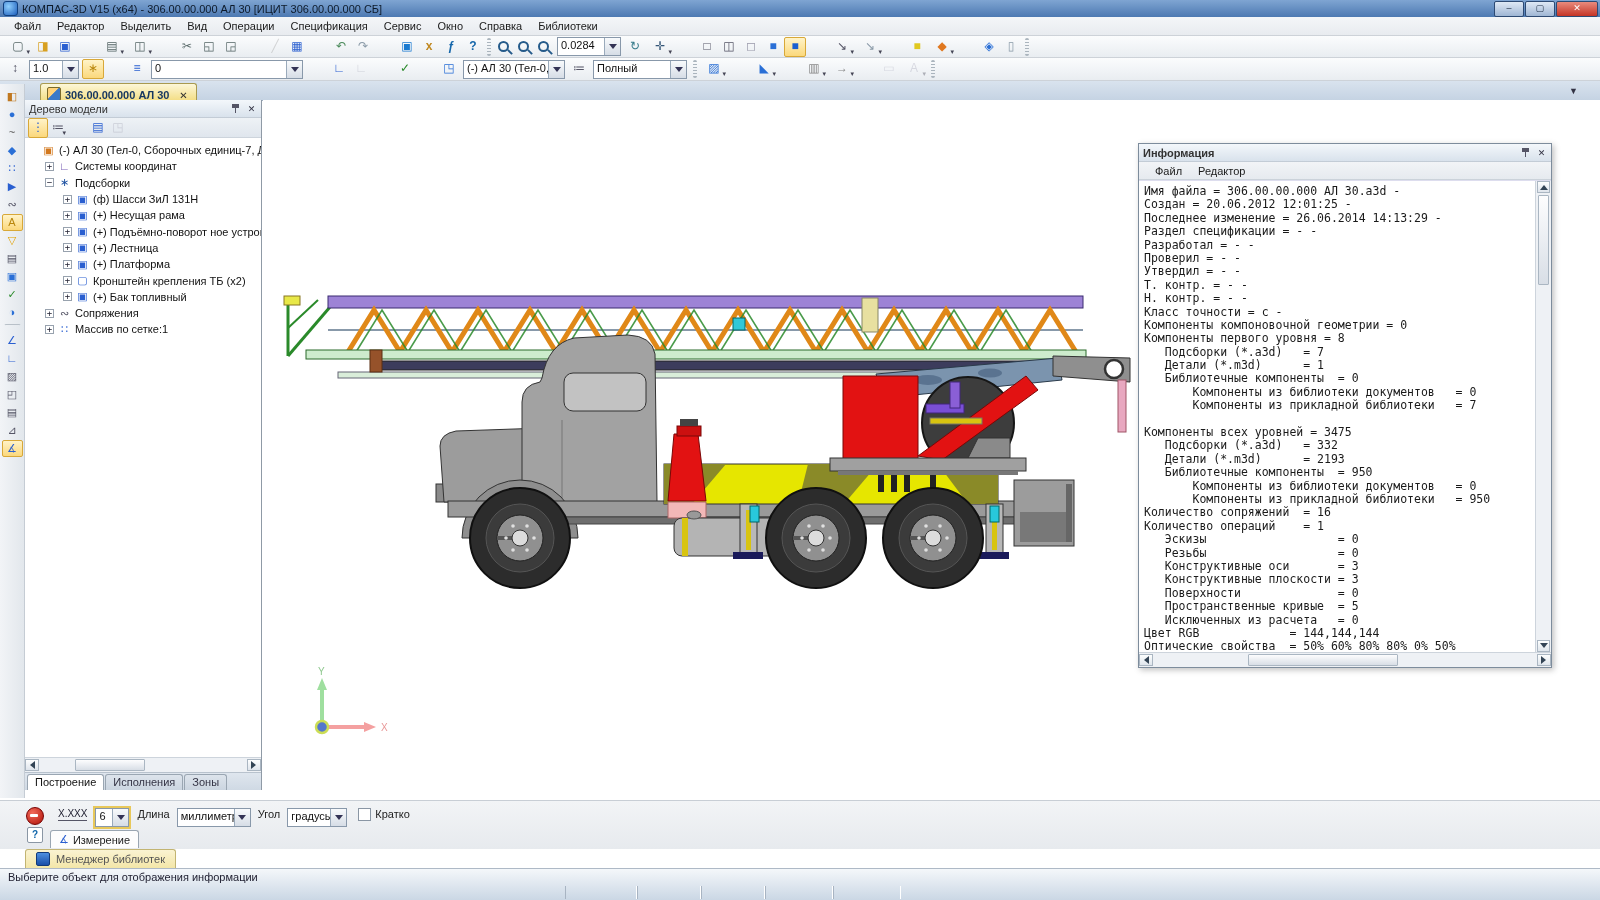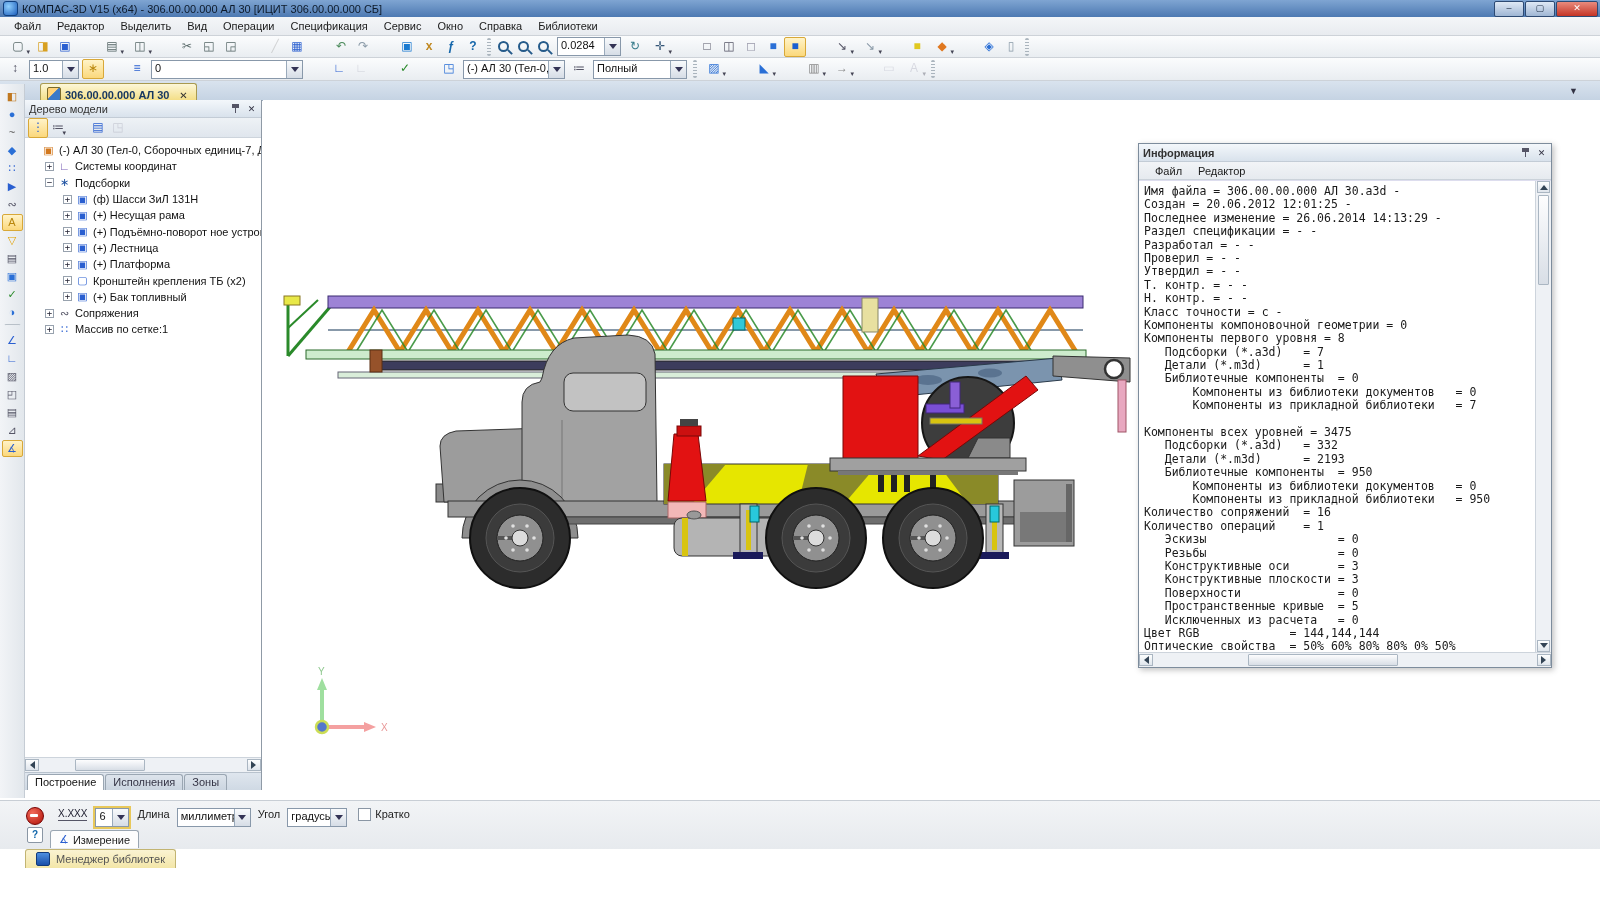--- a/index.html
+++ b/index.html
@@ -655,14 +655,22 @@
       <span class="mic">∡</span>
       <span>Измерение</span>
     </div>
   </div>
 
   <div class="libtab">
     <div class="lic"></div>
     <span>Менеджер библиотек</span>
   </div>
 
+  <div class="statusbar">
+    <div class="statusmsg">Выберите объект для отображения информации</div>
+    <div class="scell" style="left:565px;width:70px;"></div>
+    <div class="scell" style="left:637px;width:62px;"></div>
+    <div class="scell" style="left:701px;width:62px;"></div>
+    <div class="scell" style="left:765px;width:66px;"></div>
+    <div class="scell" style="left:833px;width:66px;"></div>
+  </div>
 
 </div>
 
 </body></html>

